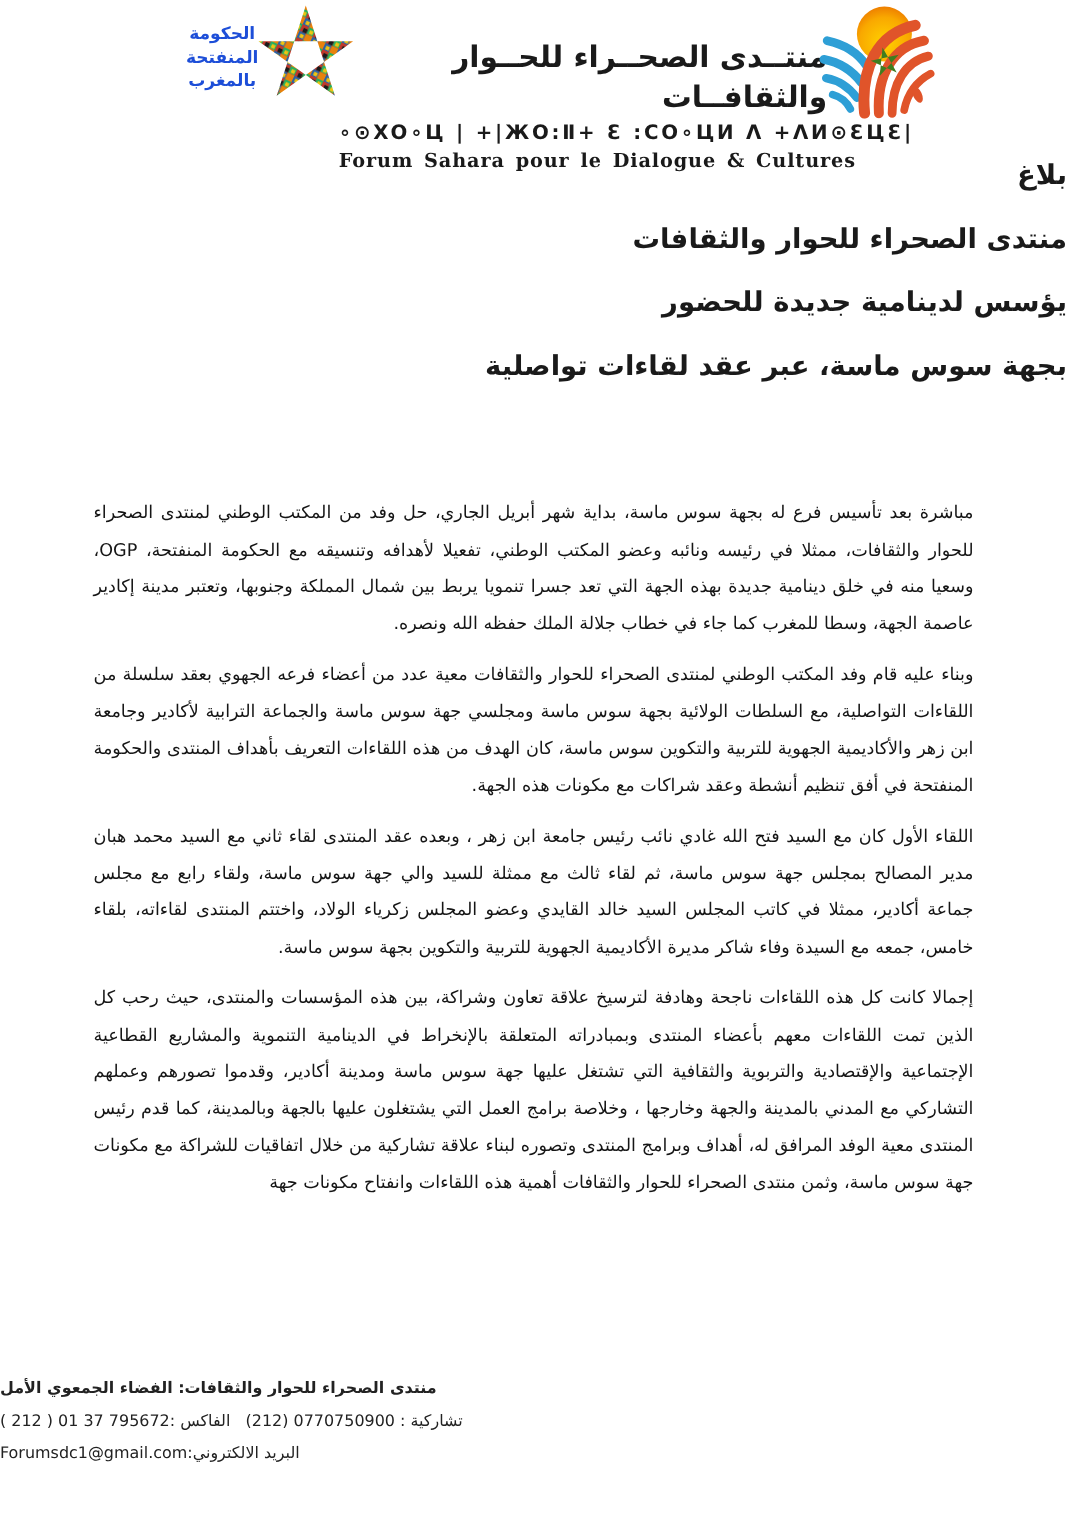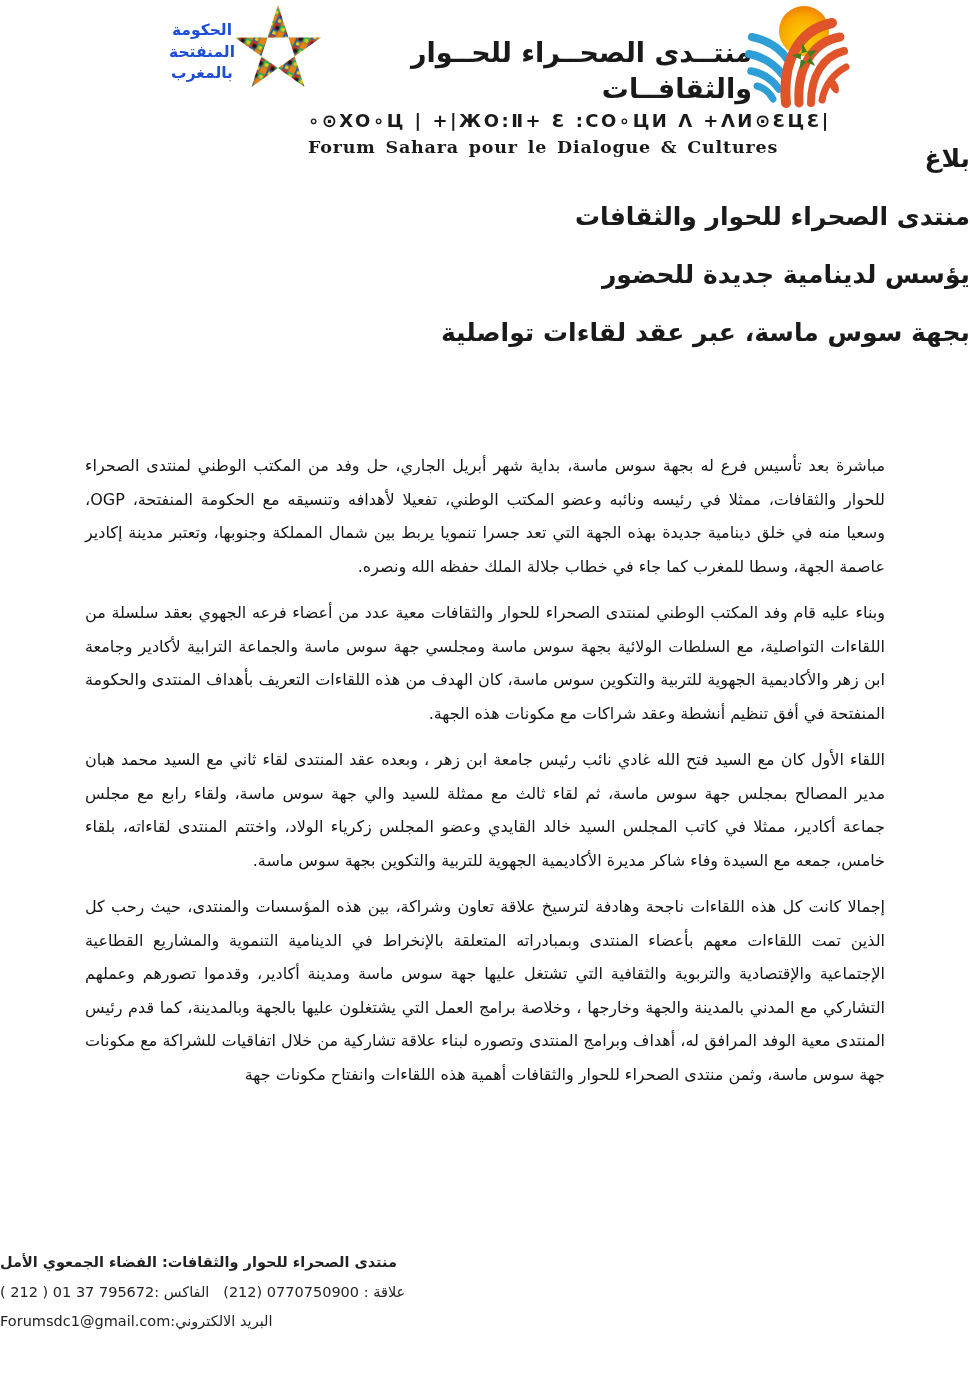--- a/index.html
+++ b/index.html
@@ -112,21 +112,21 @@
 <div class="doc-body">
   <p class="para">مباشرة بعد تأسيس فرع له بجهة سوس ماسة، بداية شهر أبريل الجاري، حل وفد من المكتب الوطني لمنتدى الصحراء للحوار والثقافات، ممثلا في رئيسه ونائبه وعضو المكتب الوطني، تفعيلا لأهدافه وتنسيقه مع الحكومة المنفتحة، OGP، وسعيا منه في خلق دينامية جديدة بهذه الجهة التي تعد جسرا تنمويا يربط بين شمال المملكة وجنوبها، وتعتبر مدينة إكادير عاصمة الجهة، وسطا للمغرب كما جاء في خطاب  جلالة الملك حفظه الله ونصره.</p>
   <p class="para">وبناء عليه قام وفد المكتب الوطني لمنتدى الصحراء للحوار والثقافات معية عدد من أعضاء فرعه الجهوي بعقد سلسلة من اللقاءات التواصلية، مع السلطات الولائية بجهة سوس ماسة  ومجلسي جهة سوس ماسة والجماعة الترابية لأكادير وجامعة ابن زهر والأكاديمية الجهوية للتربية والتكوين سوس ماسة، كان الهدف من هذه اللقاءات التعريف بأهداف المنتدى والحكومة المنفتحة في أفق تنظيم أنشطة وعقد شراكات مع مكونات هذه الجهة.</p>
   <p class="para">اللقاء الأول كان مع السيد فتح الله غادي نائب رئيس جامعة ابن زهر ، وبعده عقد المنتدى لقاء ثاني مع السيد محمد هبان مدير المصالح بمجلس جهة سوس ماسة، ثم لقاء ثالث مع ممثلة للسيد والي جهة سوس ماسة، ولقاء رابع مع مجلس جماعة أكادير، ممثلا في كاتب المجلس السيد خالد القايدي وعضو المجلس زكرياء الولاد، واختتم المنتدى لقاءاته، بلقاء خامس، جمعه مع السيدة وفاء شاكر مديرة الأكاديمية الجهوية للتربية والتكوين بجهة سوس ماسة.</p>
   <p class="para">إجمالا كانت كل هذه اللقاءات ناجحة وهادفة لترسيخ علاقة تعاون وشراكة، بين هذه المؤسسات والمنتدى، حيث رحب كل الذين تمت اللقاءات معهم بأعضاء المنتدى وبمبادراته المتعلقة بالإنخراط في الدينامية التنموية والمشاريع القطاعية الإجتماعية والإقتصادية والتربوية والثقافية التي تشتغل عليها جهة سوس ماسة ومدينة أكادير، وقدموا تصورهم وعملهم التشاركي مع المدني بالمدينة والجهة وخارجها ، وخلاصة برامج العمل التي يشتغلون عليها بالجهة وبالمدينة، كما قدم رئيس المنتدى معية الوفد المرافق له، أهداف وبرامج المنتدى وتصوره لبناء علاقة تشاركية من خلال اتفاقيات للشراكة مع مكونات جهة سوس ماسة، وثمن منتدى الصحراء للحوار والثقافات أهمية هذه اللقاءات وانفتاح مكونات جهة</p>
 </div>
 
 <div class="doc-footer">
   <div class="f-line first">منتدى الصحراء للحوار والثقافات: الفضاء الجمعوي الأمل</div>
   <div class="f-line">
-    <span>علاقة :</span>
+    <span>تشاركية :</span>
     <span class="num">(212)  0770750900</span>
     &nbsp;
     <span>الفاكس :</span><span class="num">( 212 ) 01 37 795672</span>
   </div>
   <div class="f-line">
     <span>البريد الالكتروني:</span><span class="num">Forumsdc1@gmail.com</span>
   </div>
 </div>
 
 </body></html>

